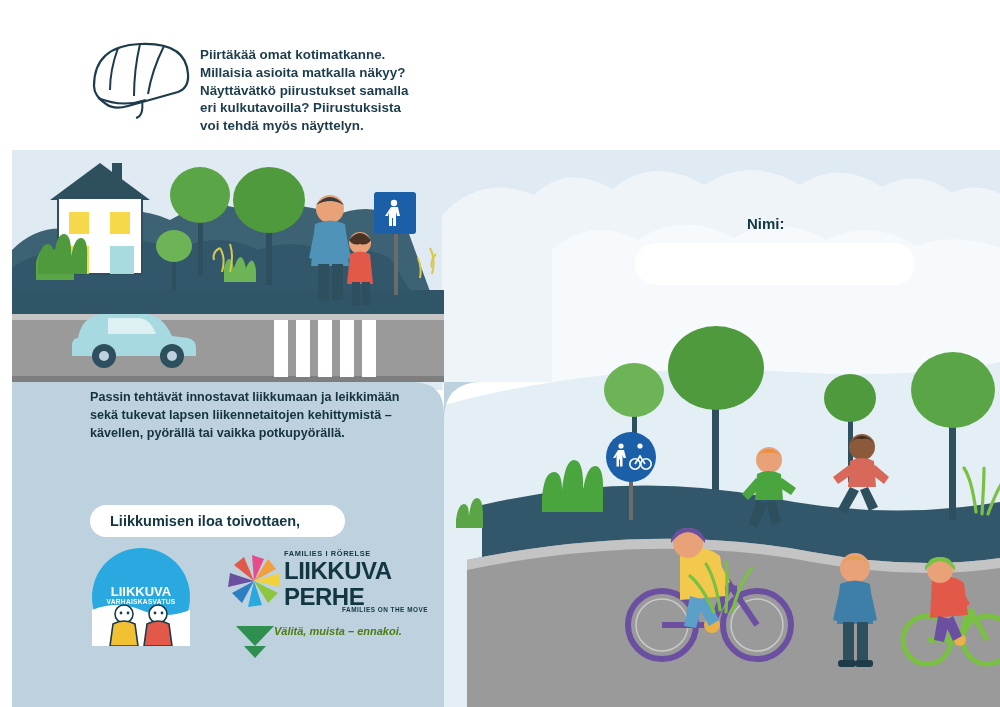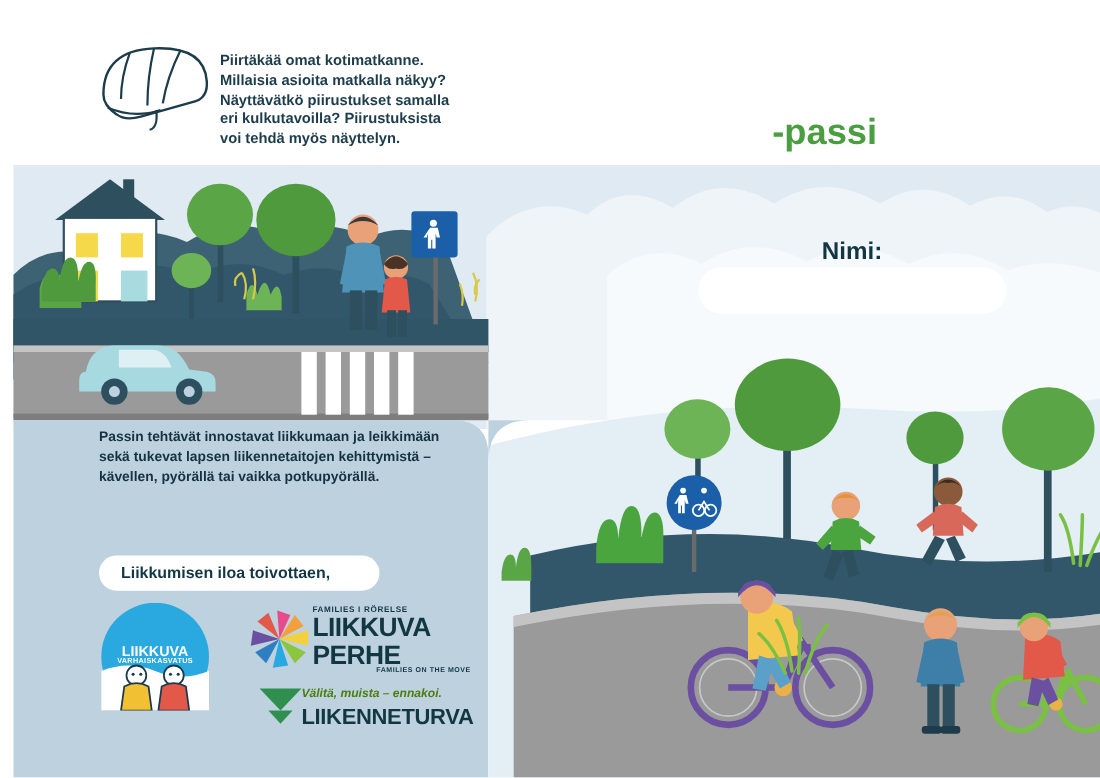--- a/index.html
+++ b/index.html
@@ -25,21 +25,21 @@
     position:absolute;left:558px;top:33px;
     font-size:58px;font-weight:bold;color:#184a5c;letter-spacing:-0.5px;
   }
   .subtitle{
     position:absolute;left:690px;top:101px;
     font-size:33px;font-weight:bold;color:#4a9e3f;
   }
 
   
   .nimi-label{
-    position:absolute;left:735px;top:215px;font-size:22px;font-weight:bold;color:#123743;
+    position:absolute;left:735px;top:215px;font-size:15px;font-weight:bold;color:#123743;
   }
   .nimi-box{
     position:absolute;left:623px;top:243px;width:280px;height:42px;
     background:#ffffff;border-radius:21px;
   }
 
   
   .body-copy{
     position:absolute;left:78px;top:389px;width:340px;
     font-size:12.6px;line-height:1.42;color:#16323f;font-weight:600;
@@ -320,21 +320,20 @@
     <path d="M14 64 q24 10 48 2" fill="none" stroke="#1c3c4c" stroke-width="2"></path>
     <path d="M58 66 q2 16 -6 18" fill="none" stroke="#1c3c4c" stroke-width="2"></path>
   </svg>
 
   <div class="instr">Piirtäkää omat kotimatkanne.
 Millaisia asioita matkalla näkyy?
 Näyttävätkö piirustukset samalla
 eri kulkutavoilla? Piirustuksista
 voi tehdä myös näyttelyn.</div>
 
-  <div class="subtitle">-passi</div>
 
   <div class="nimi-label">Nimi:</div>
   <div class="nimi-box"></div>
 
   <div class="body-copy">Passin tehtävät innostavat liikkumaan ja leikkimään
 sekä tukevat lapsen liikennetaitojen kehittymistä –
 kävellen, pyörällä tai vaikka potkupyörällä.</div>
 
   <div class="pill">
     <span>Liikkumisen iloa toivottaen,</span>
@@ -377,15 +376,14 @@
   <div class="txt-familjen">FAMILIES I RÖRELSE</div>
   <div class="txt-liikkuva">LIIKKUVA</div>
   <div class="txt-perhe">PERHE</div>
   <div class="txt-families">FAMILIES ON THE MOVE</div>
 
   <svg class="logo-lt" viewBox="0 0 180 42">
     <polygon points="2,4 40,4 21,24" fill="#2f8f4e"></polygon>
     <polygon points="10,24 32,24 21,36" fill="#2f8f4e"></polygon>
   </svg>
   <div class="txt-valita">Välitä, muista – ennakoi.</div>
-  <div class="txt-liikenneturva">LIIKENNETURVA</div>
 
 </div>
 
 </body></html>

